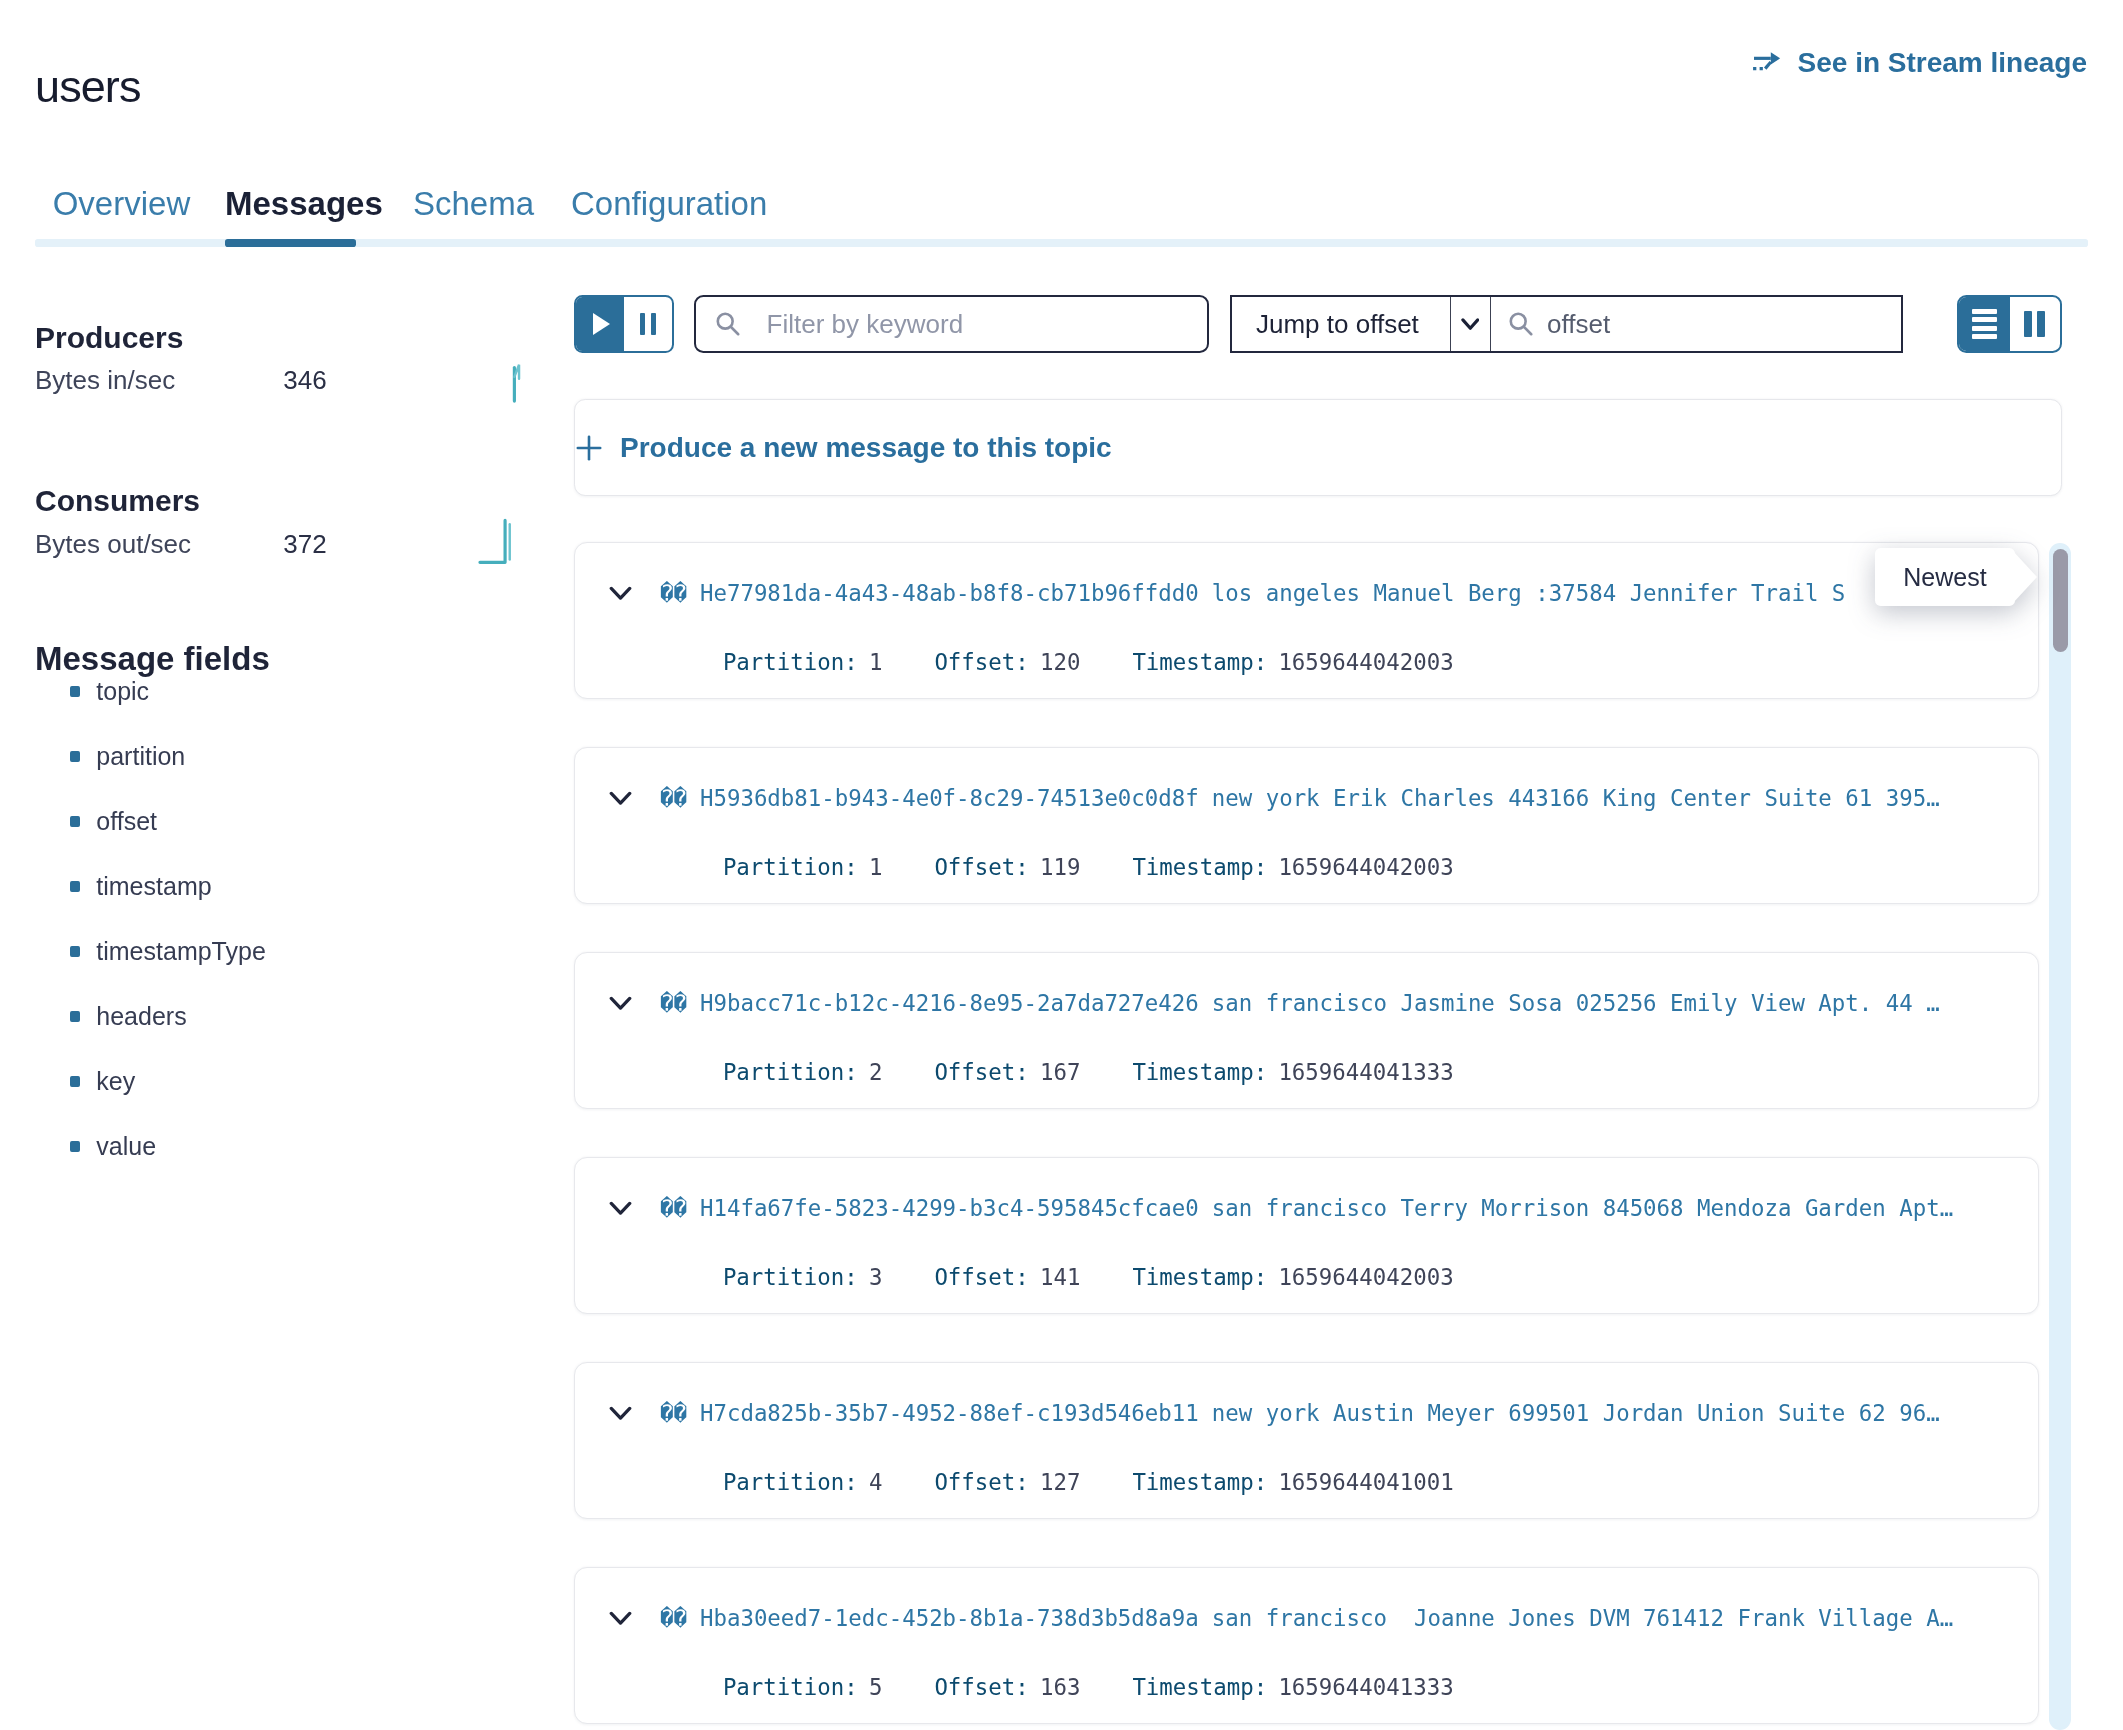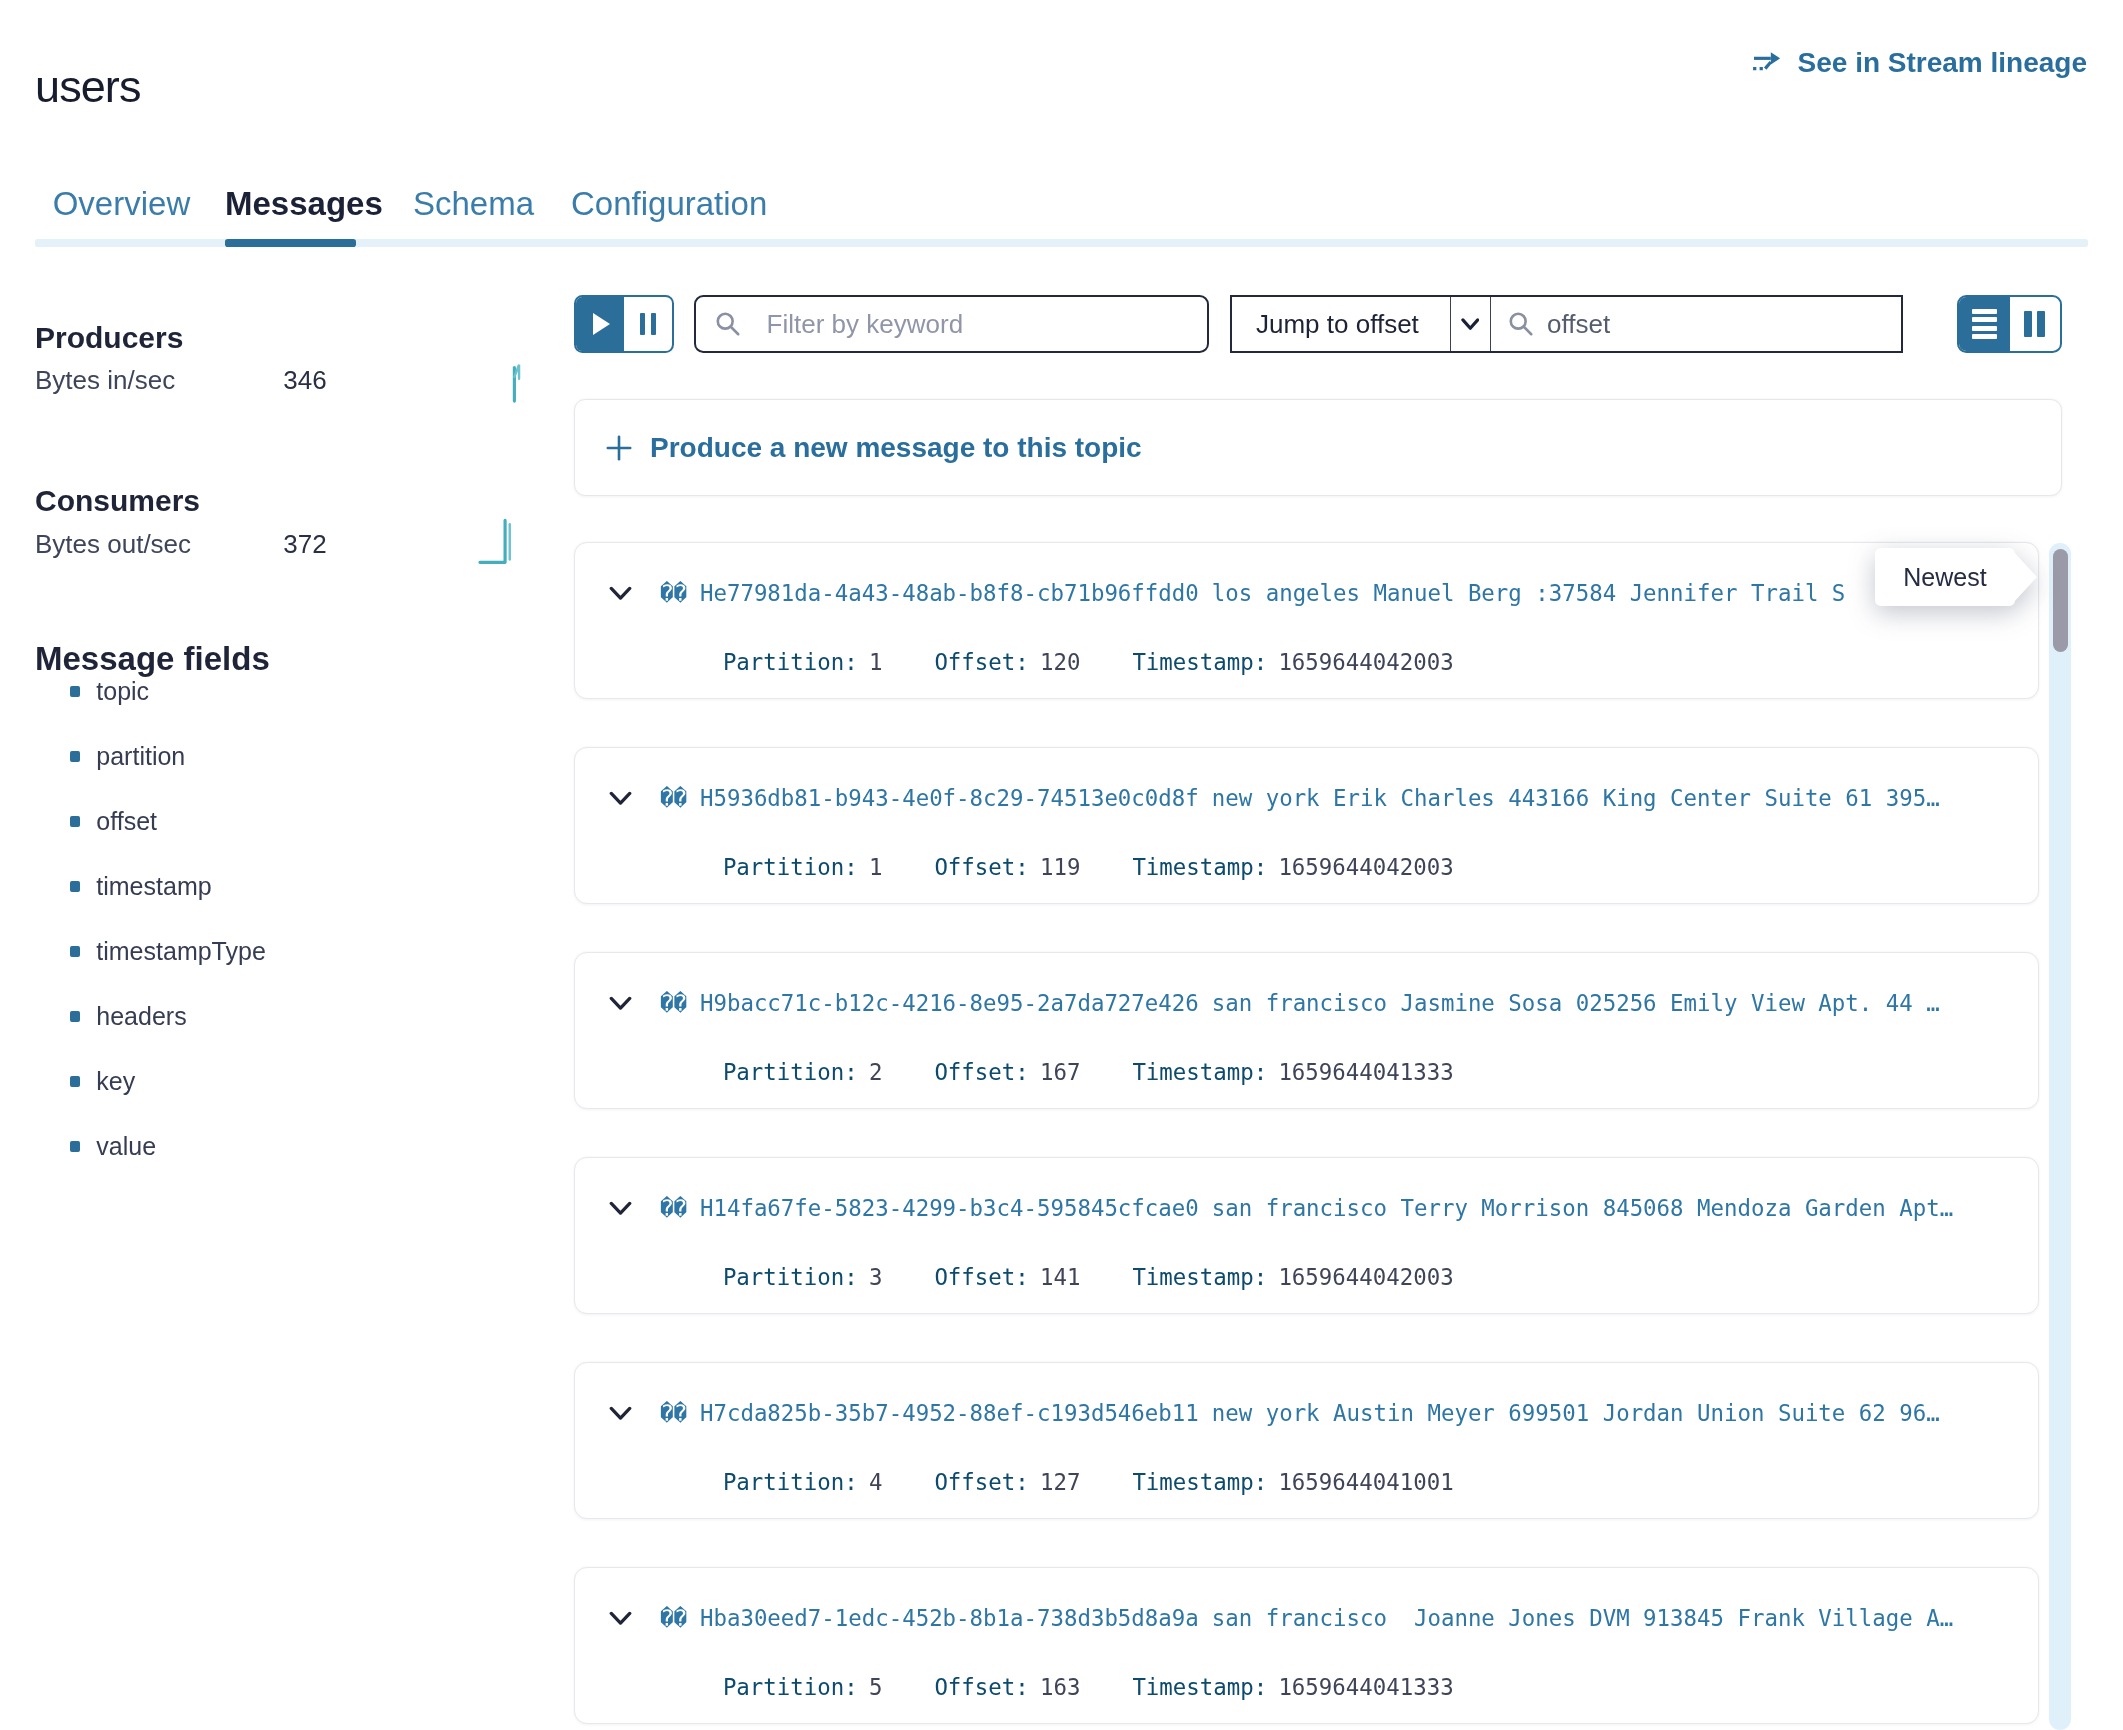--- a/index.html
+++ b/index.html
@@ -51,21 +51,21 @@
     box-sizing:border-box;display:flex;overflow:hidden;background:#fff;}
   .vt-seg{flex:1;display:flex;align-items:center;justify-content:center;cursor:pointer;}
   .vt-list{background:#2b6e99;}
   .list-icon{display:flex;flex-direction:column;gap:3.7px;}
   .list-icon i{display:block;width:25px;height:4.7px;background:#ffffff;border-radius:0.9px;}
   .cols-icon{display:flex;gap:4.7px;}
   .cols-icon i{display:block;width:8.4px;height:26px;background:#2b6e99;border-radius:0.9px;}
   
   .produce-card{position:absolute;left:574px;top:399px;width:1488px;height:97px;box-sizing:border-box;
     border:1.9px solid #e6e7eb;border-radius:11.2px;background:#fff;display:flex;align-items:center;gap:17px;
-    padding-left:30px;cursor:pointer;box-shadow:0 0.9px 2.8px rgba(25,35,60,0.06);}
+    cursor:pointer;box-shadow:0 0.9px 2.8px rgba(25,35,60,0.06);}
   .produce-label{color:#2a6e9d;font-size:28px;font-weight:700;}
   
   .message-list{position:absolute;left:574px;top:542px;width:1465px;}
   .msg-card{box-sizing:border-box;height:157px;margin-bottom:48px;border:1.9px solid #e7e8ec;border-radius:13px;
     background:#fff;box-shadow:0 0.9px 2.8px rgba(25,35,60,0.06);padding-top:37px;overflow:hidden;}
   .msg-head{display:flex;align-items:center;padding-left:34px;cursor:pointer;}
   .row-chevron{display:flex;align-items:center;margin-right:28px;cursor:pointer;}
   .key-line{display:flex;align-items:center;white-space:pre;overflow:hidden;
     font-family:"DejaVu Sans Mono",monospace;font-size:22.4px;color:#2e76a5;}
   .key-line .glyphs{margin-right:13px;}
@@ -340,21 +340,21 @@
   <article class="msg-card">
     <div class="msg-head">
       <span class="row-chevron">
         <svg width="23" height="15" viewBox="0 0 25 16">
             <polyline points="2.5,2.5 12.5,13 22.5,2.5" fill="none" stroke="#20253a" stroke-width="3.6" stroke-linecap="round" stroke-linejoin="round"></polyline>
           </svg>
       </span>
       <div class="key-line">
         <span class="glyphs">��</span>
         <span class="key">Hba30eed7-1edc-452b-8b1a-738d3b5d8a9a</span>
-        <span class="summary">san francisco  Joanne Jones DVM 913845 Frank Village A…</span>
+        <span class="summary">san francisco  Joanne Jones DVM 761412 Frank Village A…</span>
       </div>
     </div>
     <div class="meta-line">
       <span class="meta-label">Partition:</span><span class="meta-value">5</span><span class="meta-gap"></span><span class="meta-label">Offset:</span><span class="meta-value">163</span><span class="meta-gap"></span><span class="meta-label">Timestamp:</span><span class="meta-value">1659644041333</span>
     </div>
   </article>
 </section>
 
 <div class="newest-tooltip">
   <span>Newest</span>

